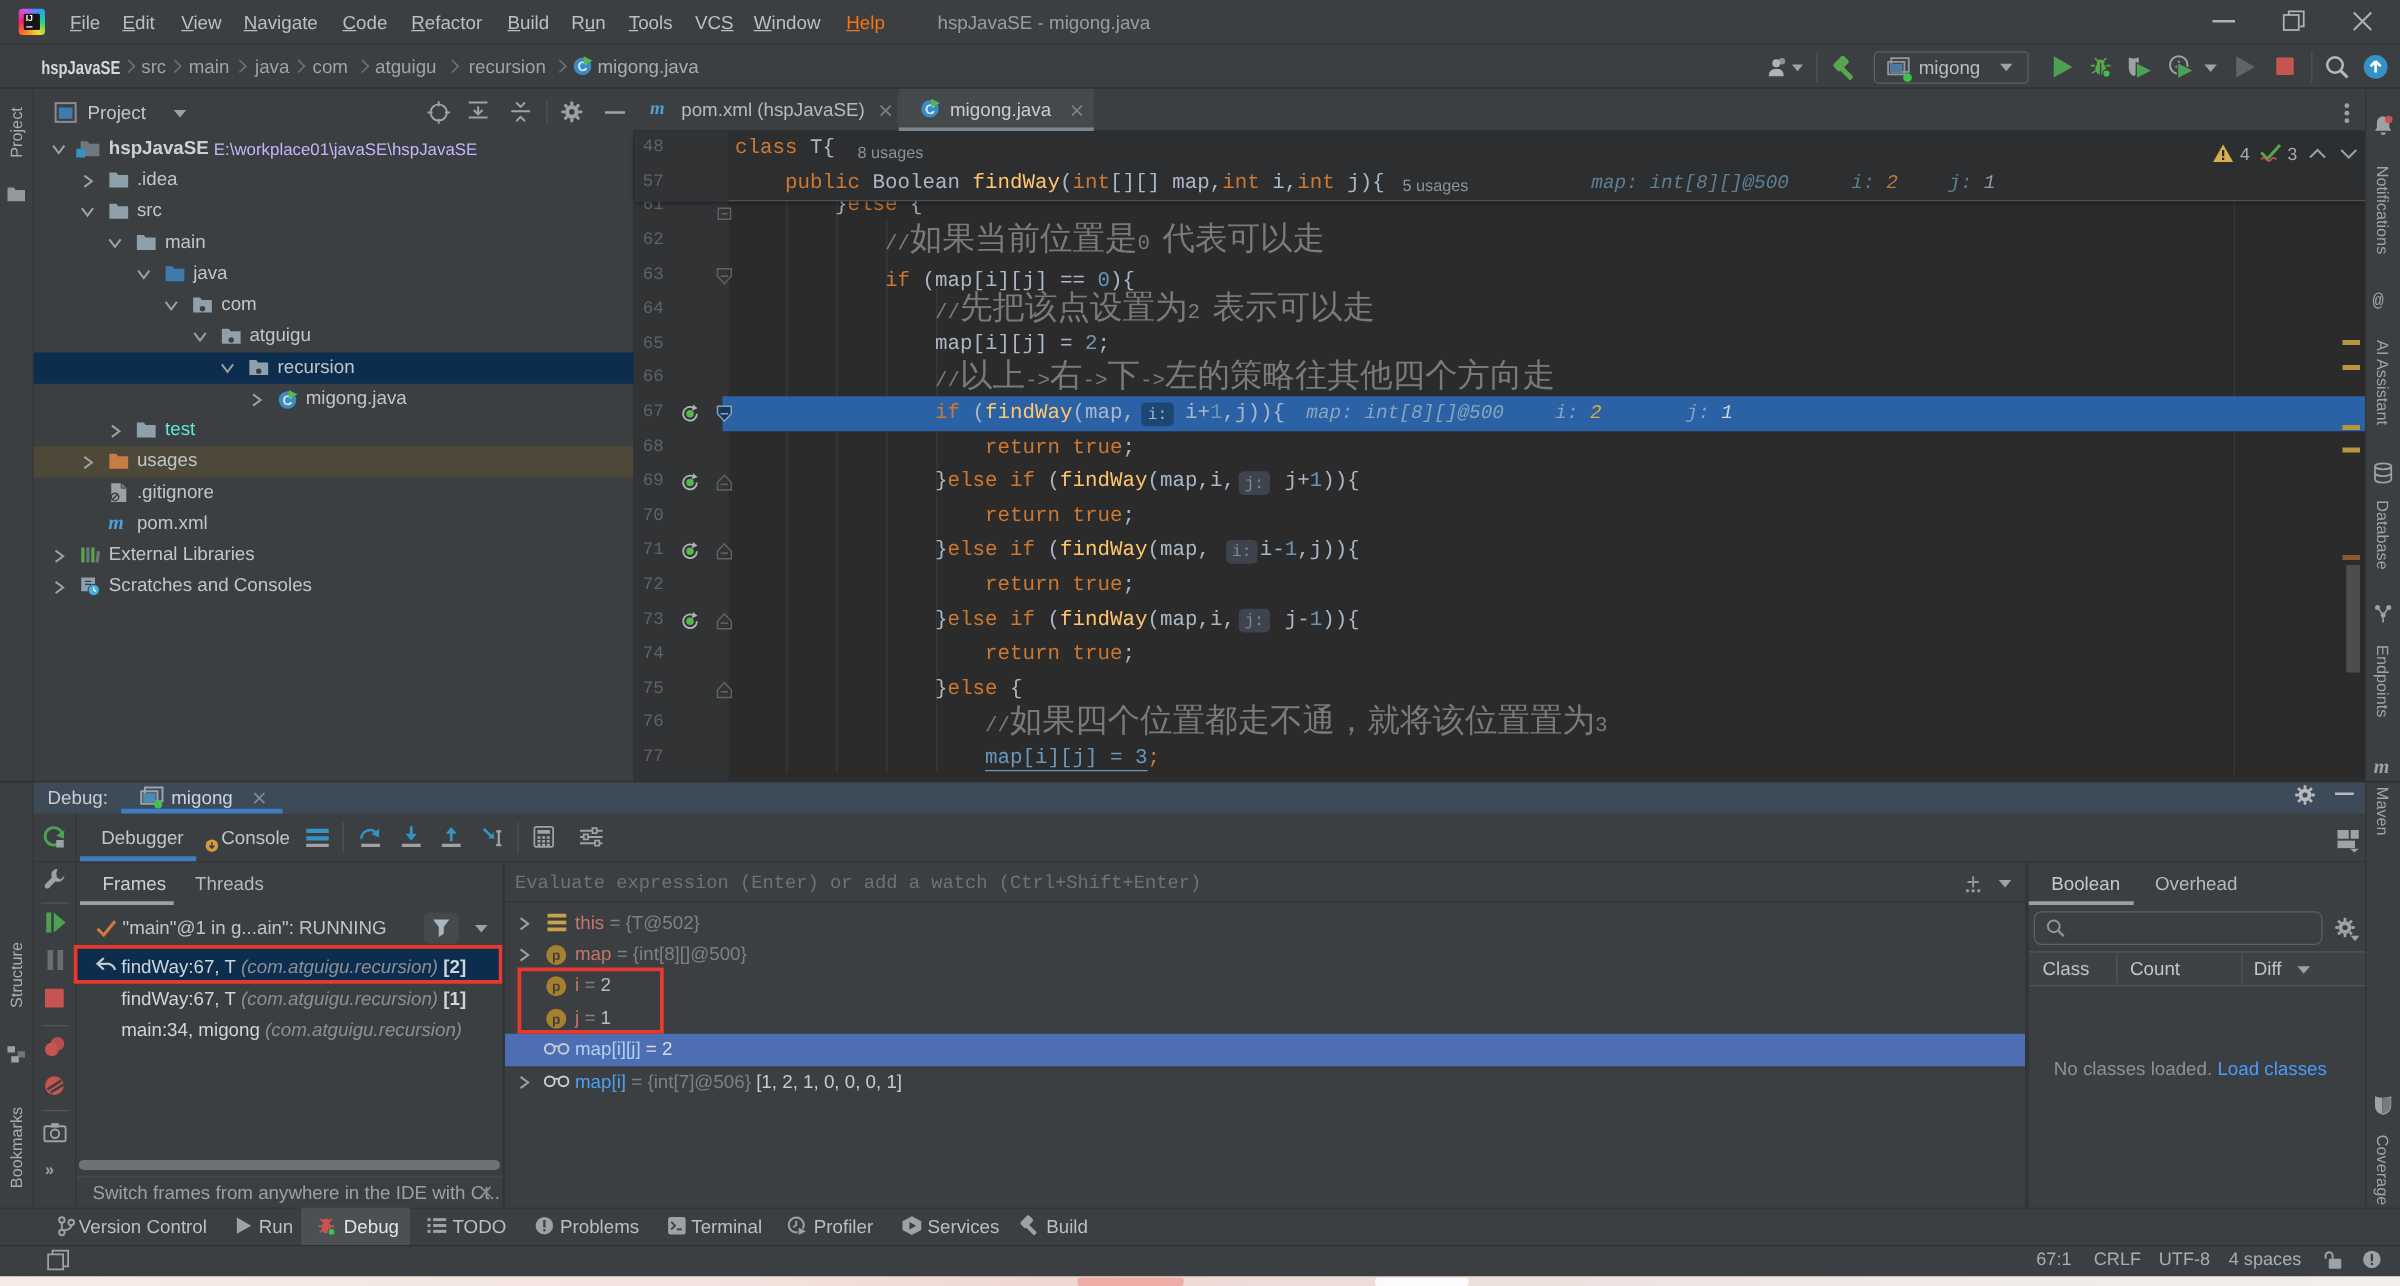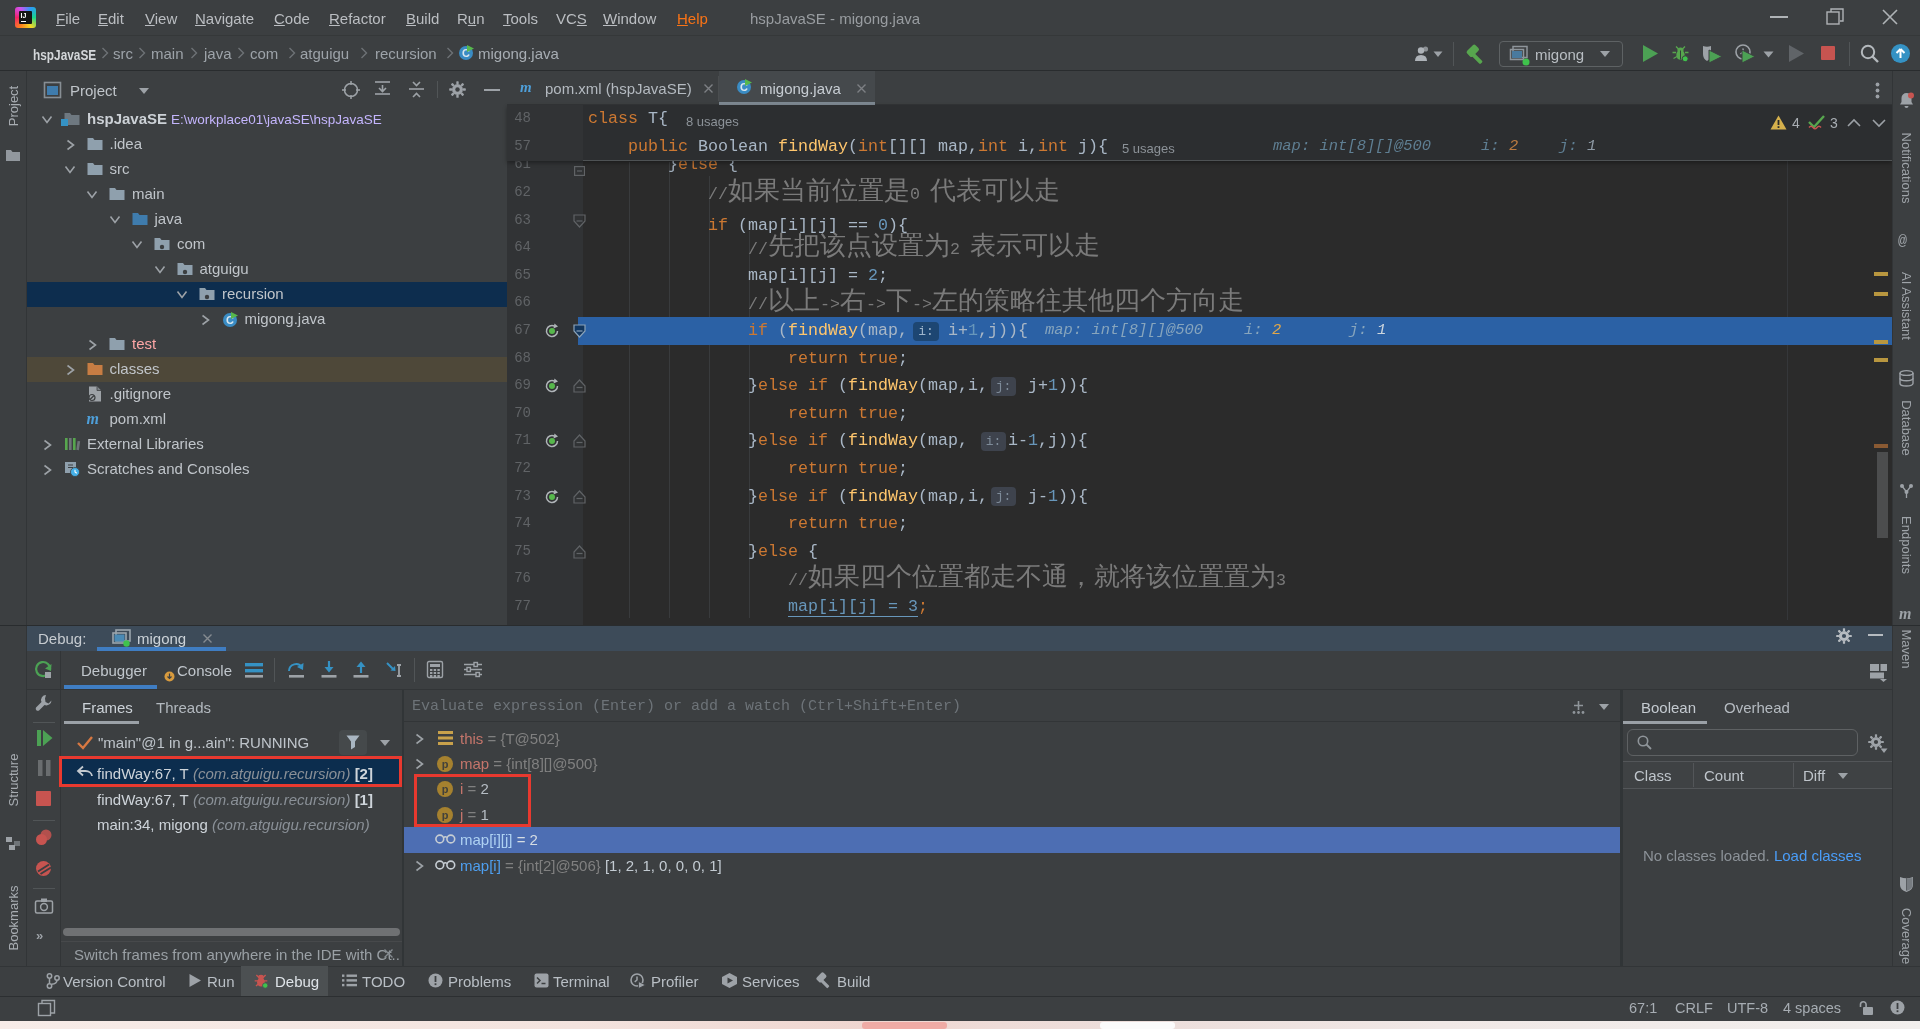--- a/index.html
+++ b/index.html
@@ -263,29 +263,29 @@
     <text x="8" y="13" font-size="11" font-weight="bold" fill="#d9e6ee" text-anchor="middle" font-family="Liberation Sans">C</text>
     <path d="M9 1 L16 4.5 L9 8 Z" fill="#57b84c"></path>
   </svg>
 <div class="ab" style="left:244.5px;top:311.0px;font:15px/16px 'Liberation Sans';color:#c0c5ca">migong.java</div>
 <svg style="left:88.0px;top:338.5px" width="9" height="12" viewBox="0 0 9 12">
     <path d="M1.5 1.5 L7.5 6 L1.5 10.5" fill="none" stroke="#9da2a7" stroke-width="1.6"></path>
   </svg>
 <svg style="left:109.0px;top:337.0px" width="16" height="14" viewBox="0 0 16 14">
     <path d="M0.5 1 h5.5 l1.5 2 H15.5 v10 H0.5 Z" fill="#8fa0ad"></path>
   </svg>
-<div class="ab" style="left:132.0px;top:336.0px;font:15px/16px 'Liberation Sans';color:#fca5a5">test</div>
+<div class="ab" style="left:132.0px;top:336.0px;font:15px/16px 'Liberation Sans';color:#5eead4">test</div>
 <div class="ab" style="left:27px;top:356.5px;width:480px;height:25px;background:#4e4839"></div>
 <svg style="left:65.5px;top:363.5px" width="9" height="12" viewBox="0 0 9 12">
     <path d="M1.5 1.5 L7.5 6 L1.5 10.5" fill="none" stroke="#9da2a7" stroke-width="1.6"></path>
   </svg>
 <svg style="left:86.5px;top:362.0px" width="16" height="14" viewBox="0 0 16 14">
     <path d="M0.5 1 h5.5 l1.5 2 H15.5 v10 H0.5 Z" fill="#c77d43"></path>
   </svg>
-<div class="ab" style="left:109.5px;top:361.0px;font:15px/16px 'Liberation Sans';color:#c0c5ca">classes</div>
+<div class="ab" style="left:109.5px;top:361.0px;font:15px/16px 'Liberation Sans';color:#c0c5ca">usages</div>
 <svg style="left:87.5px;top:386.0px" width="14" height="16" viewBox="0 0 14 16">
     <path d="M1 0.5 h8 l4 4 V15.5 H1 Z" fill="#9da2a7"></path>
     <path d="M9 0.5 v4 h4" fill="#7a7f84" stroke="#3c3f41" stroke-width="0.8"></path>
     <circle cx="4" cy="11.5" r="3" fill="none" stroke="#3c3f41" stroke-width="1.2"></circle>
     <path d="M2 13.5 L6 9.5" stroke="#3c3f41" stroke-width="1.2"></path>
   </svg>
 <div class="ab" style="left:109.5px;top:386.0px;font:15px/16px 'Liberation Sans';color:#c0c5ca">.gitignore</div>
 <div class="ab" style="left:86.5px;top:410.0px;font:italic bold 16px/18px 'Liberation Serif';color:#4e9fd9">m</div>
 <div class="ab" style="left:109.5px;top:411.0px;font:15px/16px 'Liberation Sans';color:#c0c5ca">pom.xml</div>
 <svg style="left:43.0px;top:438.5px" width="9" height="12" viewBox="0 0 9 12">
@@ -694,21 +694,21 @@
 <svg style="left:435px;top:859.8px" width="21" height="10" viewBox="0 0 21 10">
     <circle cx="4.8" cy="5" r="3.9" fill="none" stroke="#c6cdd3" stroke-width="1.6"></circle>
     <circle cx="15.8" cy="5" r="3.9" fill="none" stroke="#c6cdd3" stroke-width="1.6"></circle>
     <path d="M8.7 3.6 q1.6-1.6 3.2 0" fill="none" stroke="#c6cdd3" stroke-width="1.4"></path>
   </svg>
 <div class="ab" style="left:460px;top:730.5px;font:15px/16px 'Liberation Sans';color:#c4756b">this<span style="color:#808080"> = {T@502}</span></div>
 <div class="ab" style="left:460px;top:756px;font:15px/16px 'Liberation Sans';color:#c4756b">map<span style="color:#808080"> = {int[8][]@500}</span></div>
 <div class="ab" style="left:460px;top:781.4px;font:15px/16px 'Liberation Sans';color:#c4756b">i<span style="color:#808080"> = </span><span style="color:#b5bcc3">2</span></div>
 <div class="ab" style="left:460px;top:806.8px;font:15px/16px 'Liberation Sans';color:#c4756b">j<span style="color:#808080"> = </span><span style="color:#b5bcc3">1</span></div>
 <div class="ab" style="left:460px;top:832.2px;font:15px/16px 'Liberation Sans';color:#aed1f2">map[i][j]<span style="color:#d6dde3"> = 2</span></div>
-<div class="ab" style="left:460px;top:857.6px;font:15px/16px 'Liberation Sans';color:#4e9ff0">map[i]<span style="color:#808080"> = {int[2]@506}</span><span style="color:#c3cbd2"> [1, 2, 1, 0, 0, 0, 1]</span></div>
+<div class="ab" style="left:460px;top:857.6px;font:15px/16px 'Liberation Sans';color:#4e9ff0">map[i]<span style="color:#808080"> = {int[7]@506}</span><span style="color:#c3cbd2"> [1, 2, 1, 0, 0, 0, 1]</span></div>
 <div class="ab" style="left:414px;top:773.5px;width:117px;height:53px;border:3.5px solid #e8392f"></div>
 <div class="ab" style="left:1620px;top:690px;width:3px;height:276px;background:#313537"></div>
 <div class="ab" style="left:1641px;top:700px;font:15px/16px 'Liberation Sans';color:#c4cad0">Boolean</div>
 <div class="ab" style="left:1623px;top:721px;width:84px;height:2.5px;background:#9aa0a6"></div>
 <div class="ab" style="left:1724px;top:700px;font:15px/16px 'Liberation Sans';color:#b5bbc1">Overhead</div>
 <div class="ab" style="left:1627px;top:729px;width:231px;height:27px;border:1.6px solid #5e6163;border-radius:6px"></div>
 <svg style="left:1637px;top:735px" width="15" height="15" viewBox="0 0 15 15">
     <circle cx="6" cy="6" r="4.7" fill="none" stroke="#8f959a" stroke-width="1.6"></circle>
     <path d="M9.5 9.5 L14 14" stroke="#8f959a" stroke-width="1.8"></path>
   </svg>

